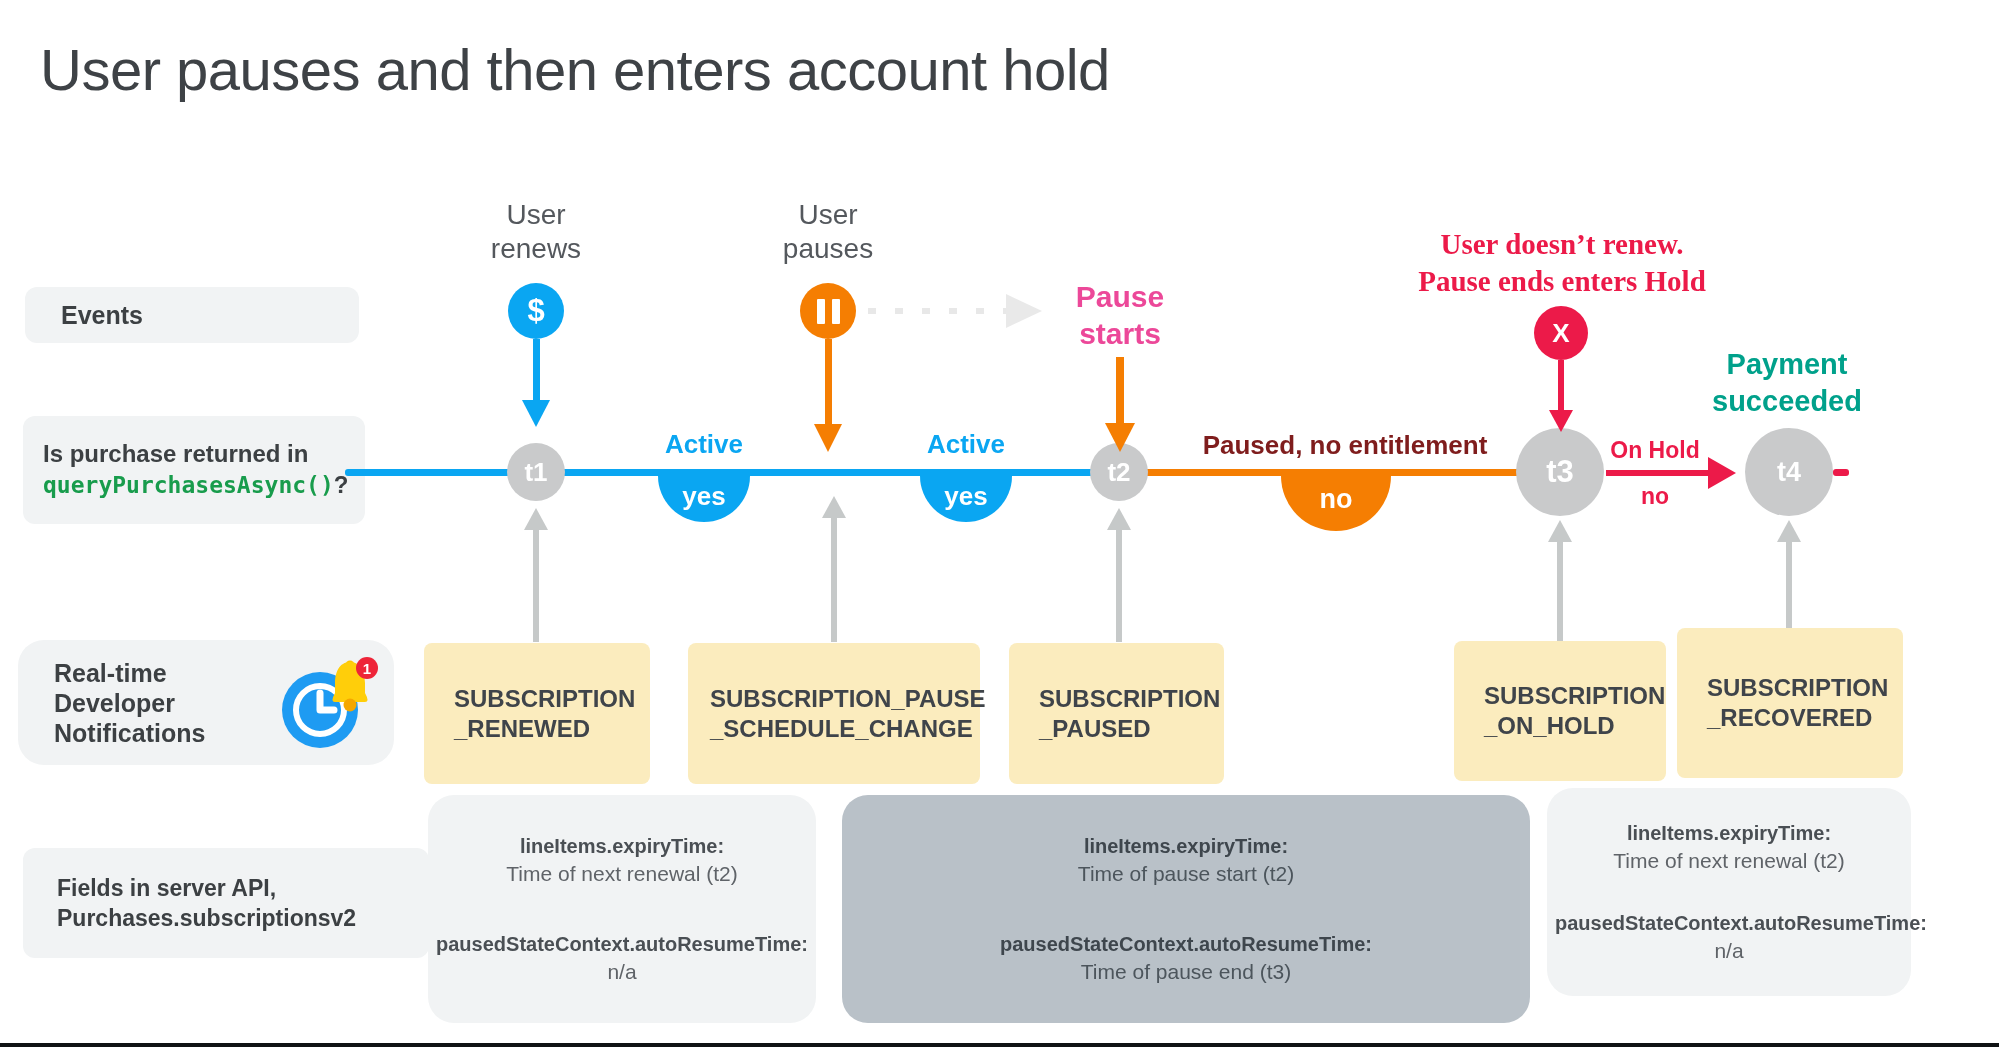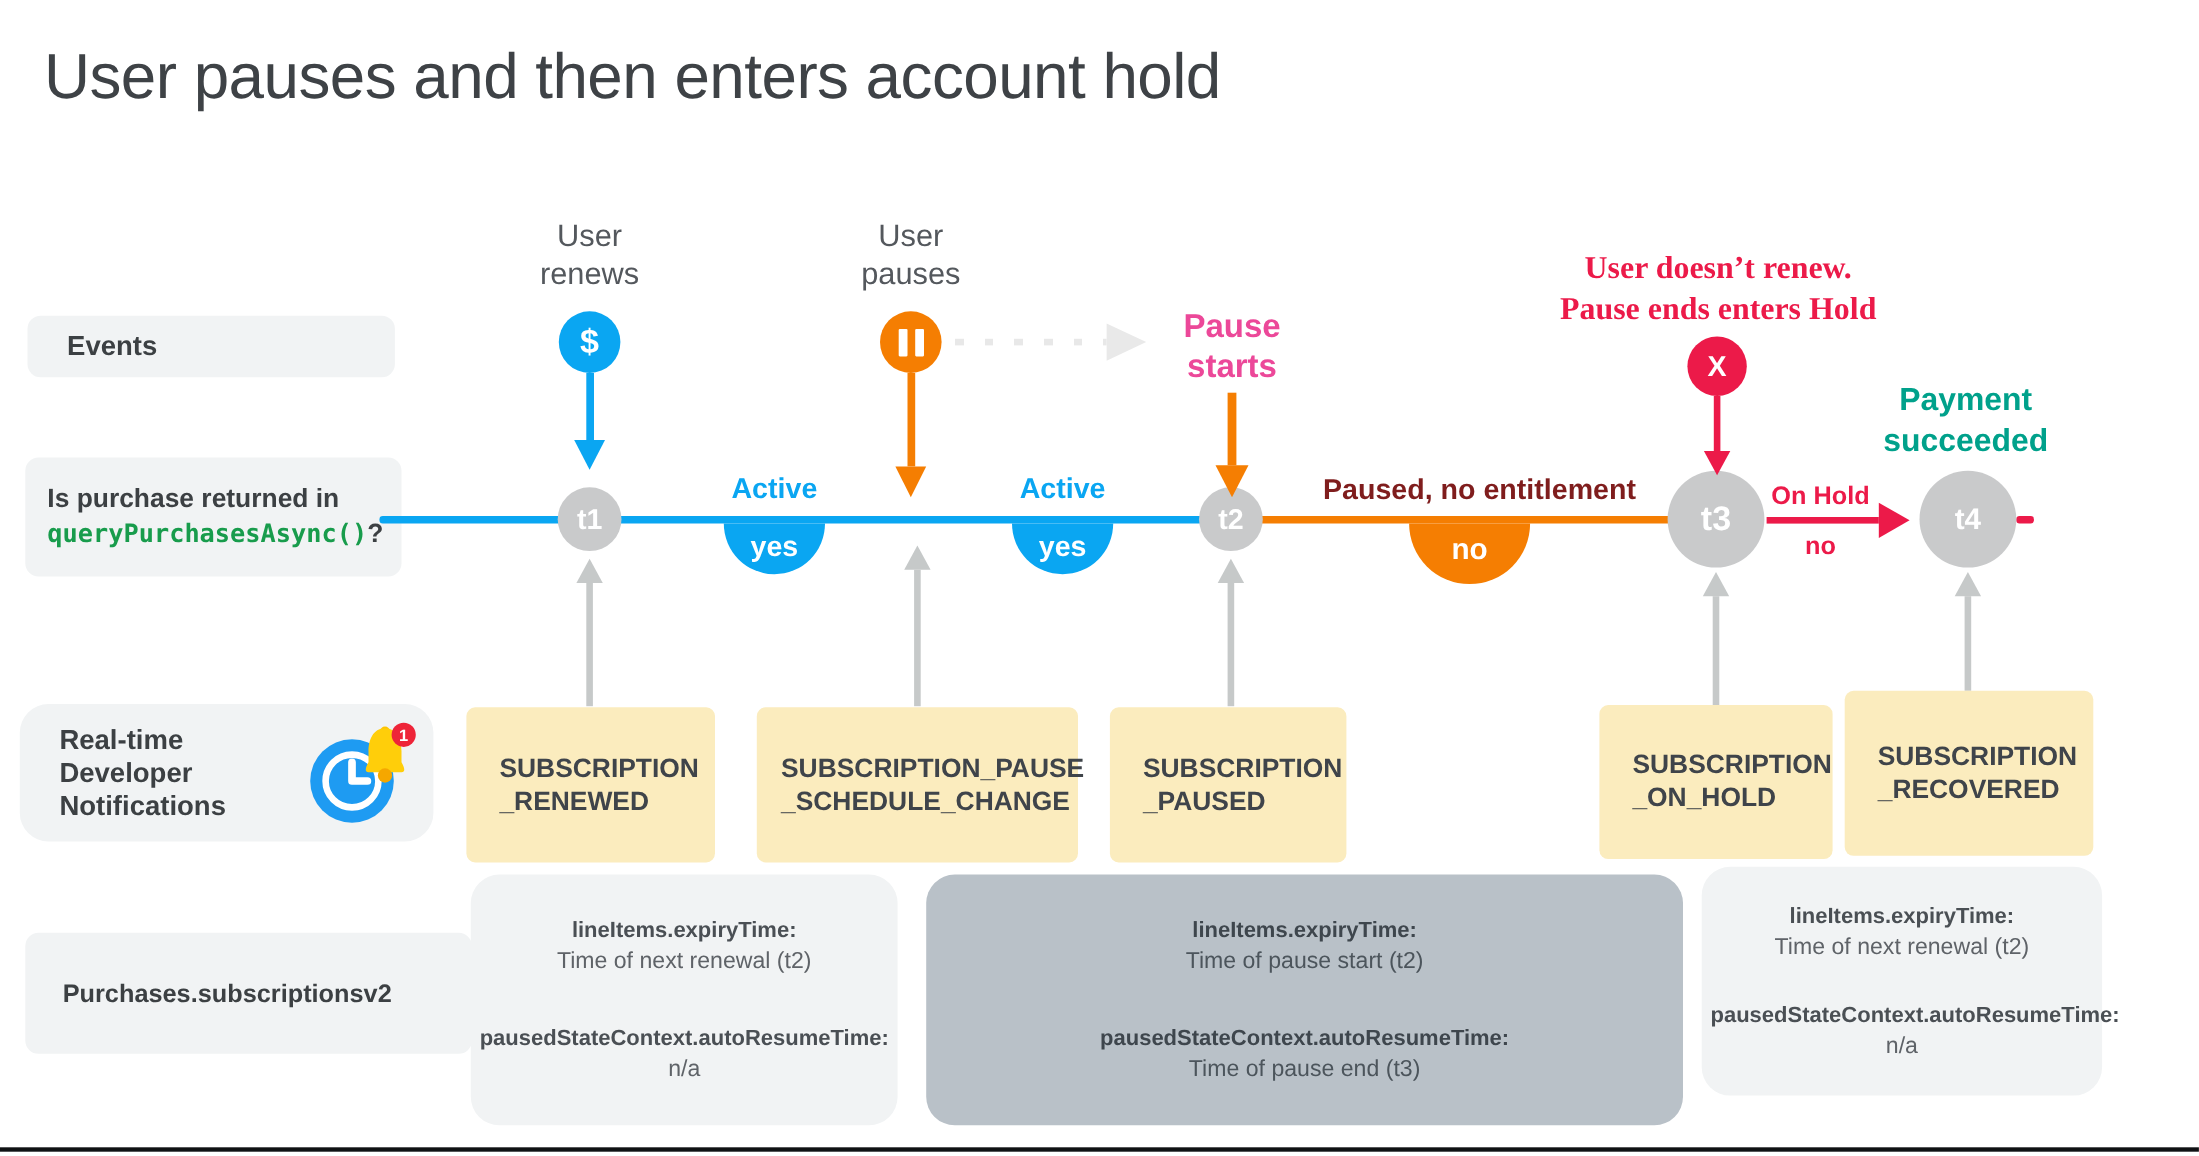--- a/index.html
+++ b/index.html
@@ -80,20 +80,21 @@
       <path d="M40 57 V40 M40 57 H54" stroke="#ffffff" stroke-width="7" stroke-linecap="round" fill="none"></path>
       <circle cx="70" cy="12" r="4.5" fill="#FFC400"></circle>
       <path d="M70 9 C59 9 55 20 55 30 L55 40 Q50 49 55 49 L85 49 Q90 49 85 40 L85 30 C85 20 81 9 70 9 Z" fill="#FFCE0A"></path>
       <circle cx="70" cy="52" r="6.5" fill="#F5A700"></circle>
       <circle cx="87" cy="15" r="11" fill="#EE2438"></circle>
       <text x="87" y="20.5" font-size="15" font-weight="bold" fill="#ffffff" text-anchor="middle">1</text>
     </svg>
   </div>
 
   <div class="abs lbox" style="left:23px;top:848px;width:372px;height:110px;padding-left:34px;">
+    <div class="bold" style="font-size:23px;line-height:30px;">Fields in server API,</div>
     <div class="bold" style="font-size:23px;line-height:30px;">Purchases.subscriptionsv2</div>
   </div>
 
   <div class="tl-line" style="left:345px;top:469px;width:774px;background:#0AA6F2;"></div>
   <div class="tl-line" style="left:1119px;top:469px;width:441px;background:#F57E02;"></div>
   <div class="tl-line" style="left:1833px;top:469px;width:16px;background:#EC1A49;"></div>
 
   <div class="bump" style="left:658px;top:476px;width:92px;height:46px;border-radius:0 0 46px 46px;background:#0AA6F2;font-size:26px;line-height:40px;">yes</div>
   <div class="bump" style="left:920px;top:476px;width:92px;height:46px;border-radius:0 0 46px 46px;background:#0AA6F2;font-size:26px;line-height:40px;">yes</div>
   <div class="bump" style="left:1281px;top:476px;width:110px;height:55px;border-radius:0 0 55px 55px;background:#F57E02;font-size:27px;line-height:46px;">no</div>

